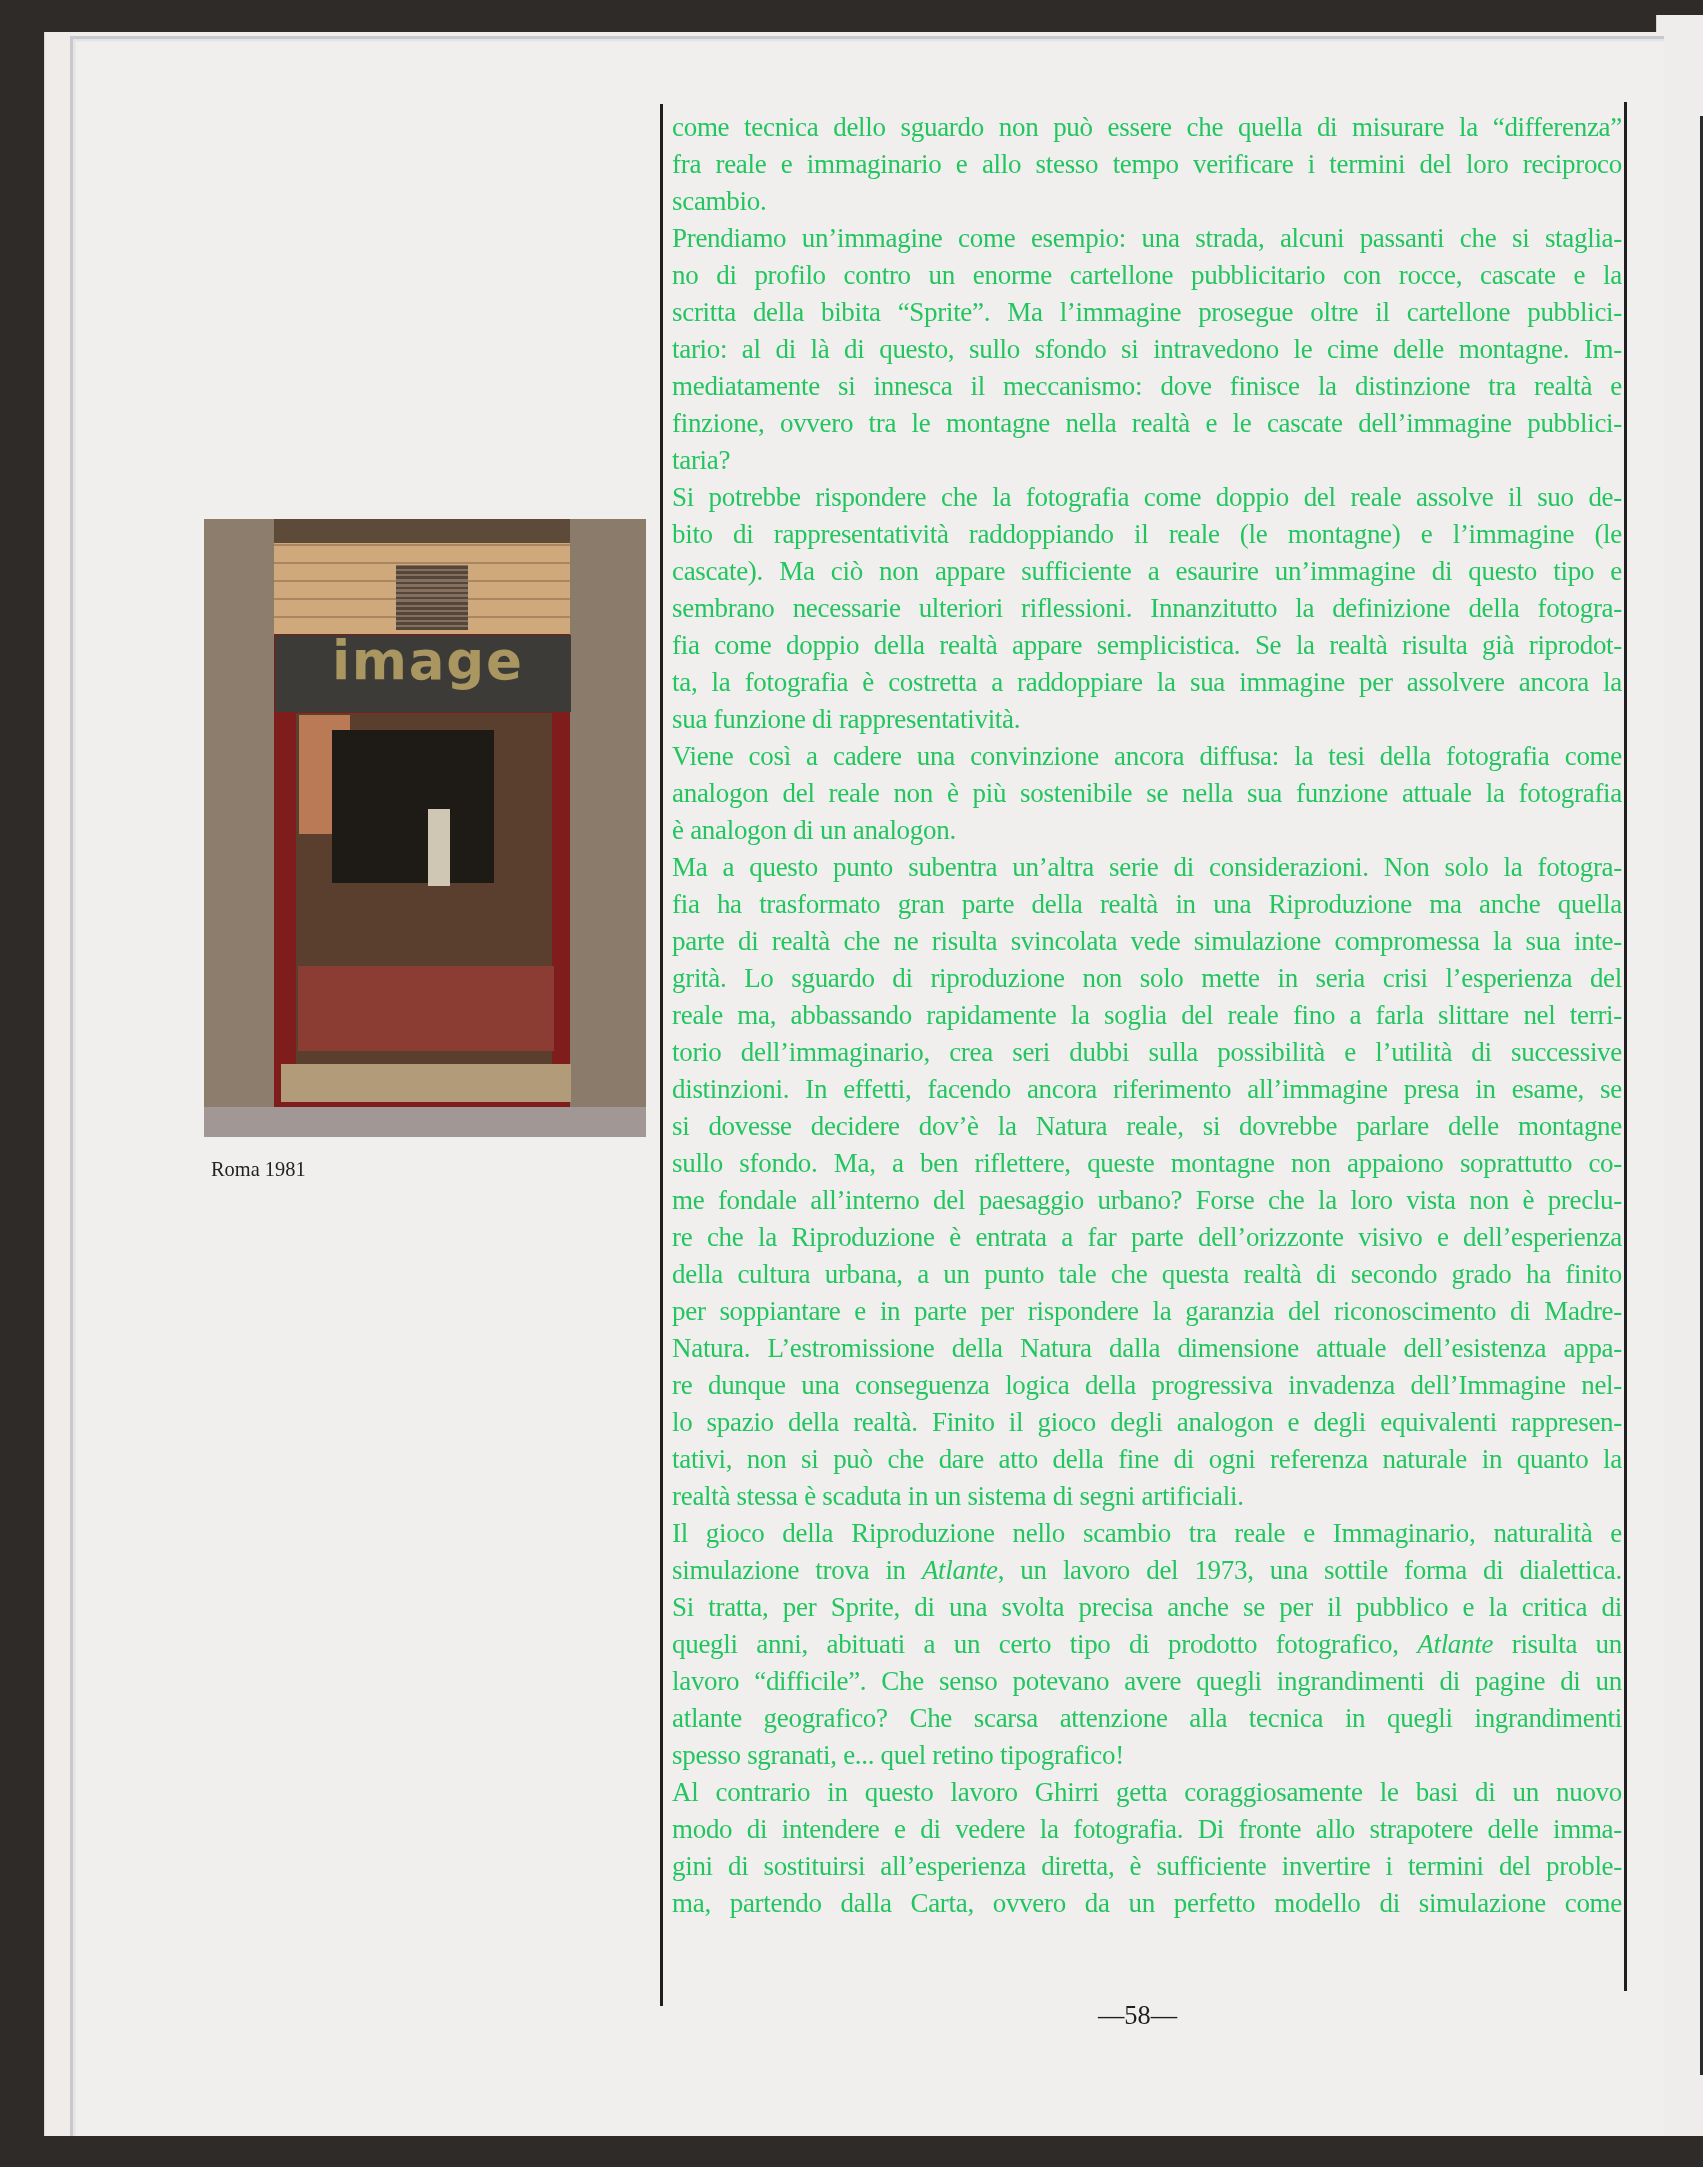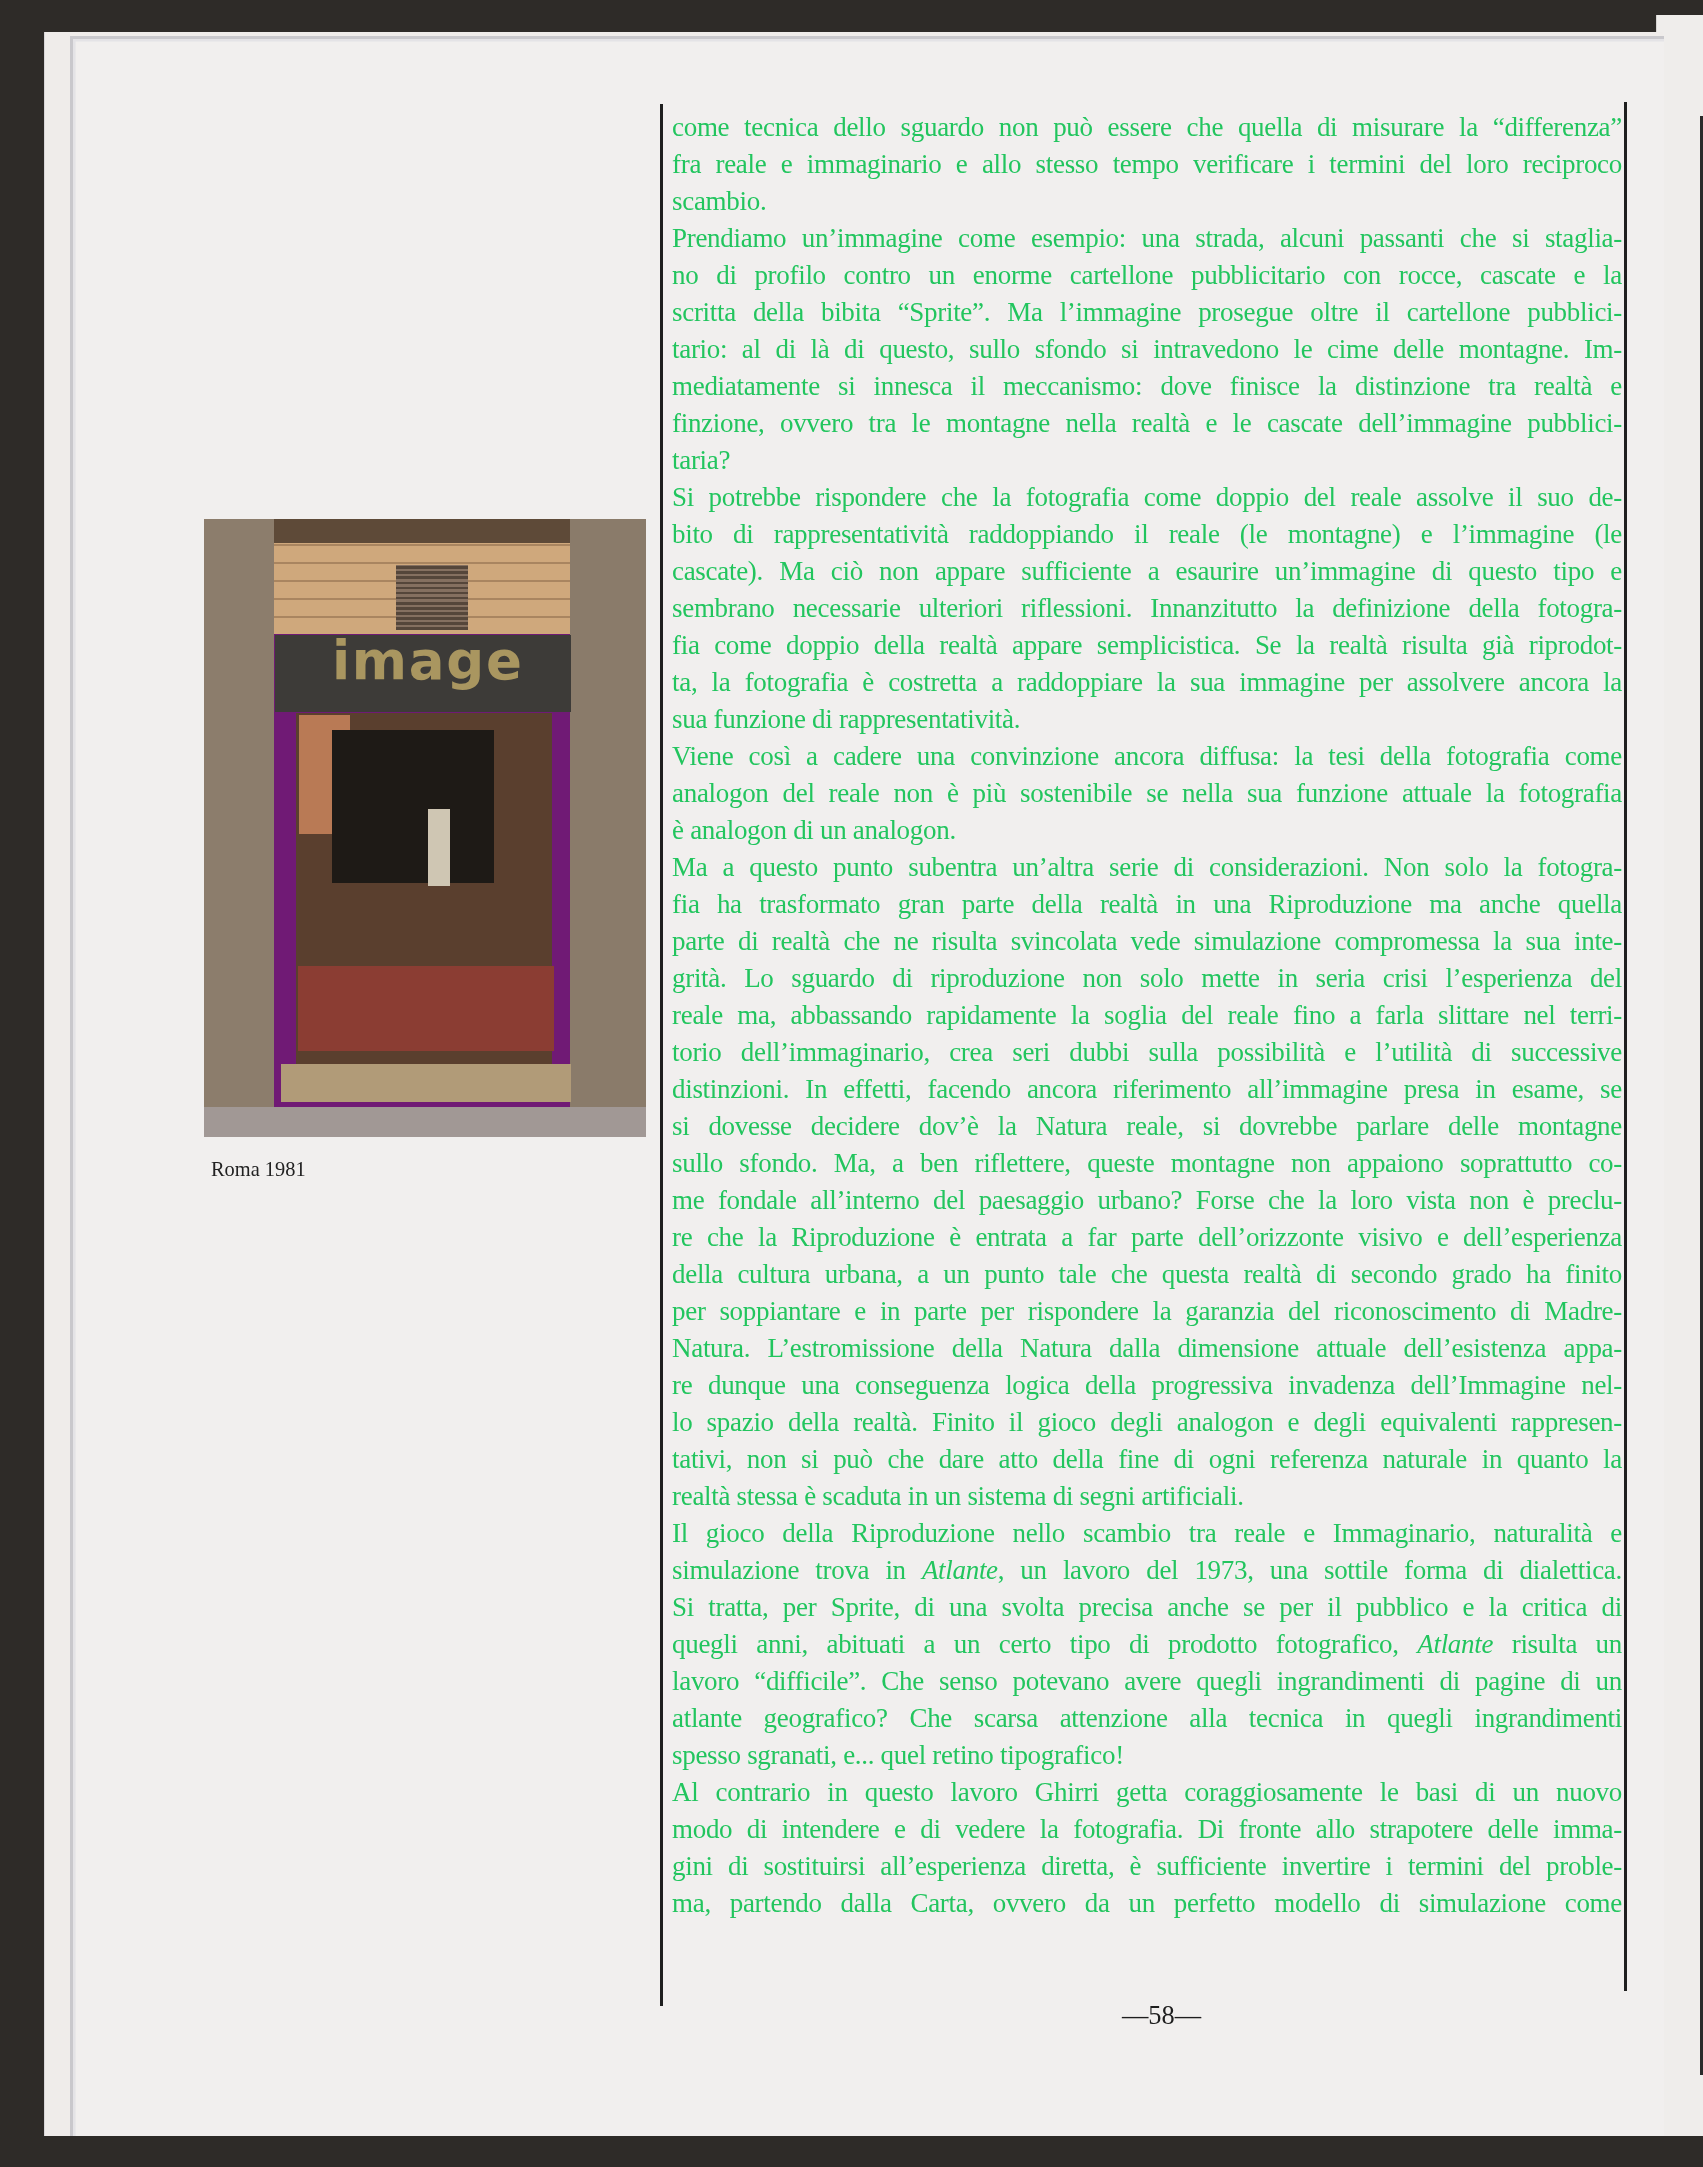--- a/index.html
+++ b/index.html
@@ -34,26 +34,26 @@
   .body-text {
     position:absolute; left:672px; top:109px; width:950px;
     font-size:27px; line-height:37px; color:#22c55e;
     text-align:justify; letter-spacing:-0.3px;
     font-family:"Liberation Serif","DejaVu Serif",serif;
   }
   .line { display:block; text-align:justify; text-align-last:justify; white-space:nowrap; height:37px; }
   .line.last { text-align-last:left; }
   .line i { font-style:italic; }
   .page-number {
-    position:absolute; left:1085px; top:2000px; width:153px; text-align:center;
+    position:absolute; left:1061px; top:2000px; width:153px; text-align:center;
     font-size:26.4px; color:#1e1e1e;
   }
   .photo {
     position:absolute; left:204px; top:519px; width:442px; height:618px;
-    background:#701a75; overflow:hidden;
+    background:#7f1d1d; overflow:hidden;
   }
   .photo .upper-wall { position:absolute; left:34px; top:21px; width:358px; height:94px; background:#cfa87c;
     background-image: repeating-linear-gradient(0deg, transparent 0 16px, #a98560 16px 18px); }
   .photo .cornice { position:absolute; left:0; top:0; width:442px; height:24px; background:#5e4a38; }
   .photo .shutter1 { position:absolute; left:34px; top:44px; width:25.6px; height:68px;
     background:repeating-linear-gradient(0deg,#5b4a3a 0 2.6px,#8a7360 2.6px 5.1px); }
   .photo .shutter2 { position:absolute; left:192px; top:46px; width:72px; height:65px;
     background:repeating-linear-gradient(0deg,#55463a 0 2.6px,#857060 2.6px 5.1px); }
   .photo .pillar-l { position:absolute; left:0; top:0; width:70px; height:618px; background:#8c7d6c; }
   .photo .pillar-r { position:absolute; left:366px; top:0; width:76px; height:618px; background:#8a7b6a; }

